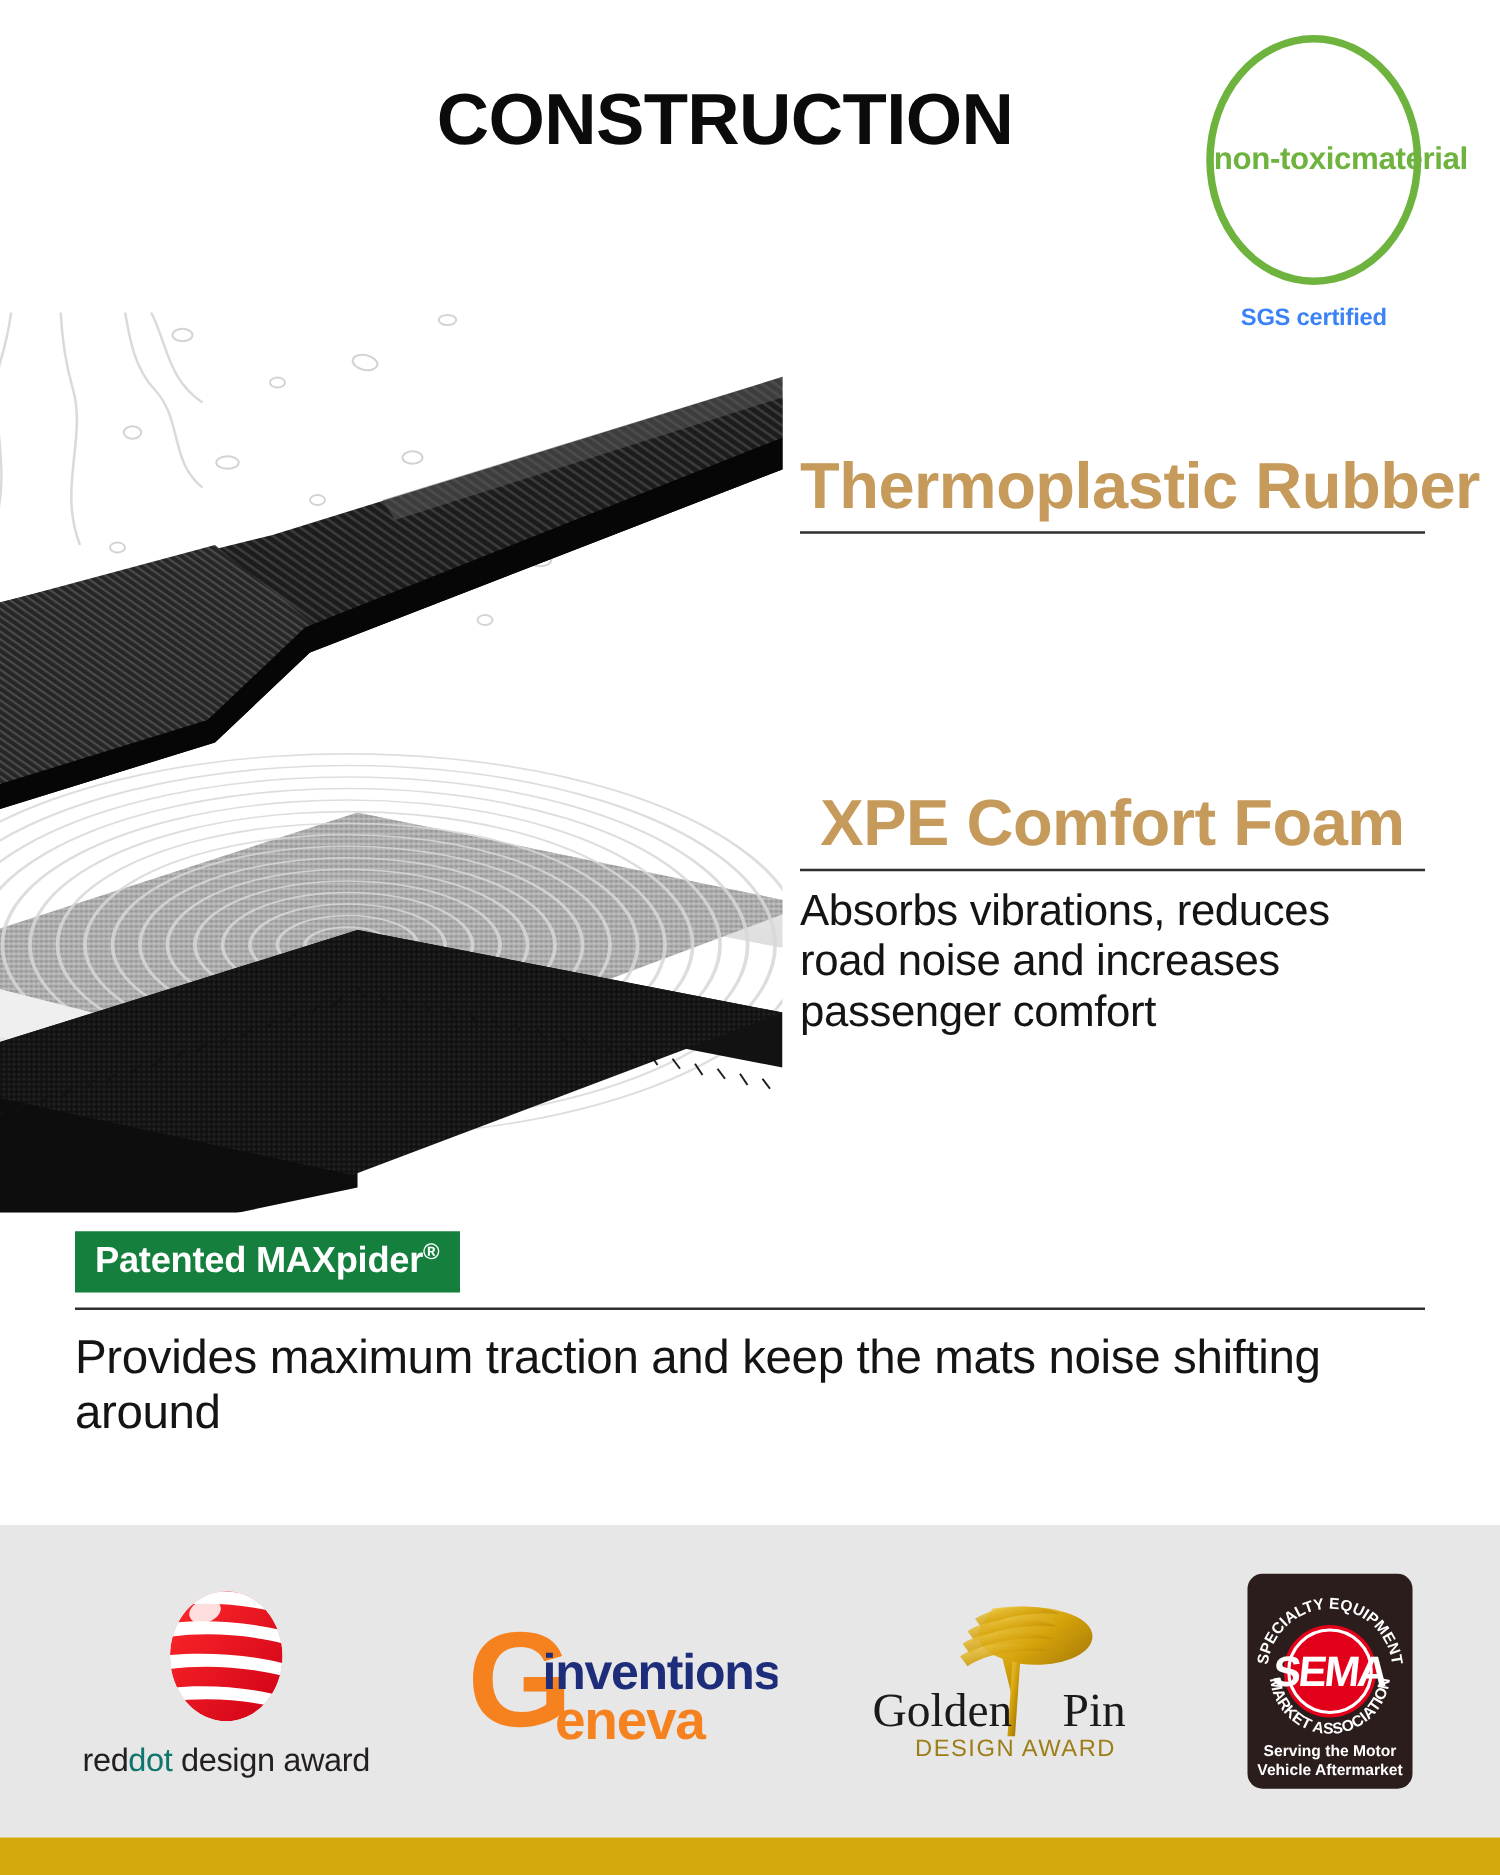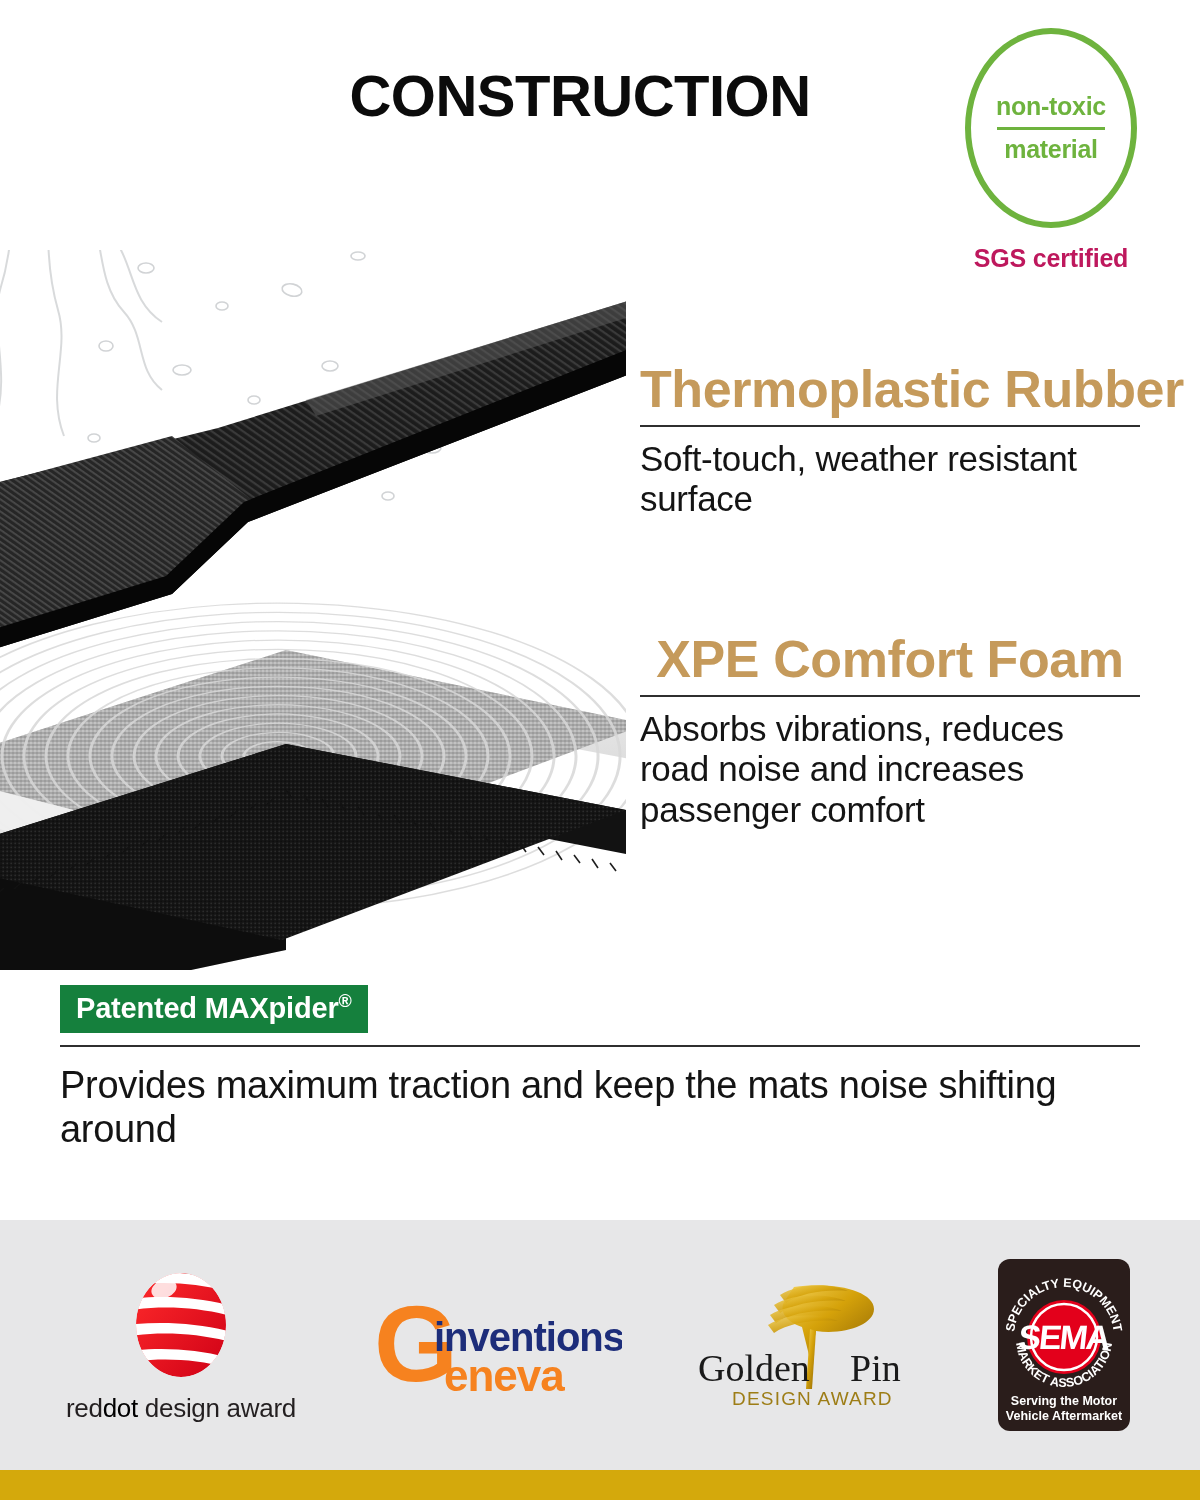--- a/index.html
+++ b/index.html
@@ -23,29 +23,29 @@
     font-family:"Liberation Sans", sans-serif;
   }
   .title span{display:block;}
 
   
   .badge-wrap{position:absolute;left:958px;top:28px;width:186px;}
   .badge-circle{
     position:relative;width:172px;height:200px;margin:0 auto;
     border:6px solid #6eb33e;border-radius:50%;
     box-sizing:border-box;
-    display:flex;flex-direction:column;align-items:center;justify-content:center;
+    display:flex;align-items:center;
   }
   .badge-line1,.badge-line2{
     color:#6eb33e;font-weight:bold;font-size:25px;line-height:1.1;
     letter-spacing:-0.3px;white-space:nowrap;
   }
   .badge-rule{width:108px;height:3px;background:#6eb33e;margin:7px 0 6px;}
   .badge-sub{
-    text-align:center;color:#be185d;font-weight:bold;font-size:25px;
+    text-align:center;color:#3b82f6;font-weight:bold;font-size:19px;
     margin-top:16px;letter-spacing:-0.2px;
   }
 
   
   .product{position:absolute;left:-14px;top:250px;width:640px;height:720px;}
   .product svg{display:block;}
 
   
   .block{position:absolute;}
   .blk-head{
@@ -82,21 +82,21 @@
   .logo-row{
     position:absolute;left:0;top:0;width:1200px;height:250px;
     display:flex;align-items:center;justify-content:space-around;padding:0 28px;
     box-sizing:border-box;
   }
   .logo{display:flex;flex-direction:column;align-items:center;justify-content:center;}
   .goldbar{position:absolute;left:0;top:1470px;width:1200px;height:30px;background:#d4a90c;}
 
   
   .reddot-text{font-size:26px;color:#231f20;letter-spacing:-0.3px;margin-top:6px;}
-  .reddot-text b{color:#000000;font-weight:normal;}
+  .reddot-text b{color:#0f766e;font-weight:normal;}
   .gd-text{font-size:15px;color:#231f20;letter-spacing:0.2px;margin-top:4px;font-weight:bold;}
 </style>
 </head>
 <body>
 
 <div class="page">
 
   <div class="title">
     <span>CONSTRUCTION</span>
   </div>
@@ -233,21 +233,20 @@
                    M 108 608 l -8 7 M 90 614 l -8 7 M 72 620 l -8 7 M 54 626 l -8 7 M 36 632 l -8 7
                    M 18 638 l -8 7 M 0 644 l -8 7"></path>
         </g>
       </g>
     </svg>
   </div>
 
   <div class="block" id="block-thermo">
     <div class="blk-head">Thermoplastic Rubber</div>
     <div class="blk-rule"></div>
-    <div class="blk-body">Soft-touch, weather resistant surface</div>
   </div>
 
   <div class="block" id="block-xpe">
     <div class="blk-head">XPE Comfort Foam</div>
     <div class="blk-rule"></div>
     <div class="blk-body">Absorbs vibrations, reduces road noise and increases passenger comfort</div>
   </div>
 
   <div class="block" id="block-antiskid">
     <div class="antiskid-headrow">

